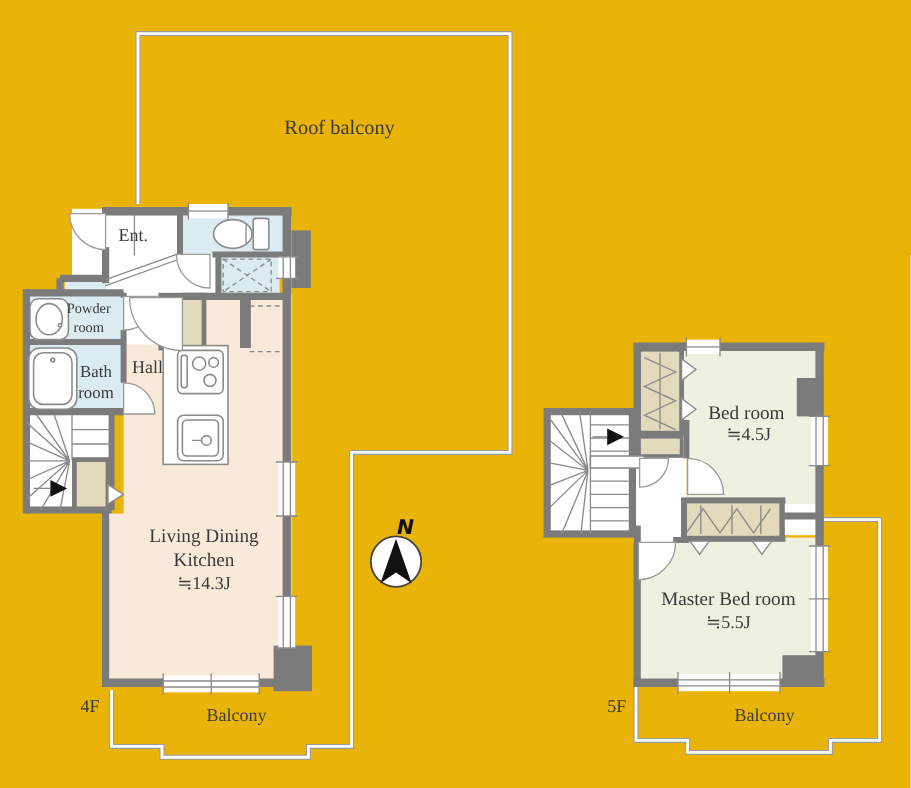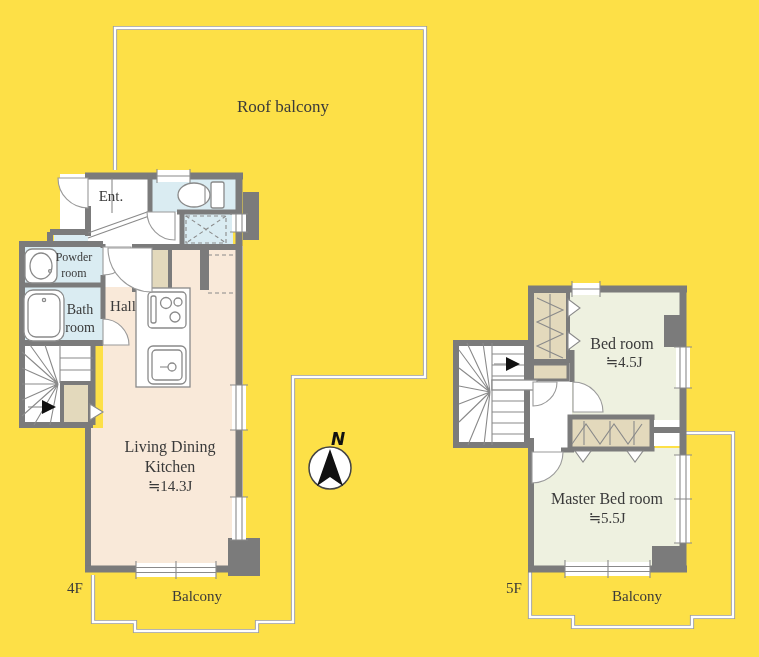--- a/index.html
+++ b/index.html
@@ -1,16 +1,16 @@
 <!DOCTYPE html>
 <html><head>
 <meta charset="utf-8">
 <style>
   html,body{margin:0;padding:0;background:#ffffff;}
-  .canvas{position:relative;width:759px;height:657px;background:#fde047;overflow:hidden;}
+  .canvas{position:relative;width:759px;height:657px;background:#eab308;overflow:hidden;}
   svg{display:block;}
   .wall{stroke:#7b7b7b;fill:none;stroke-linecap:butt;}
   .w7{stroke-width:7;} .w6{stroke-width:6;} .w5{stroke-width:5;}
   .blk{fill:#7b7b7b;stroke:none;}
   .floor-ldk{fill:#f9e9d9;stroke:none;}
   .floor-bed{fill:#eef1e0;stroke:none;}
   .floor-wet{fill:#daecf2;stroke:none;}
   .floor-clo{fill:#e3d9bc;}
   .white{fill:#ffffff;stroke:none;}
   .outline-a{stroke:#9b9b9b;stroke-width:4.2;fill:none;}

